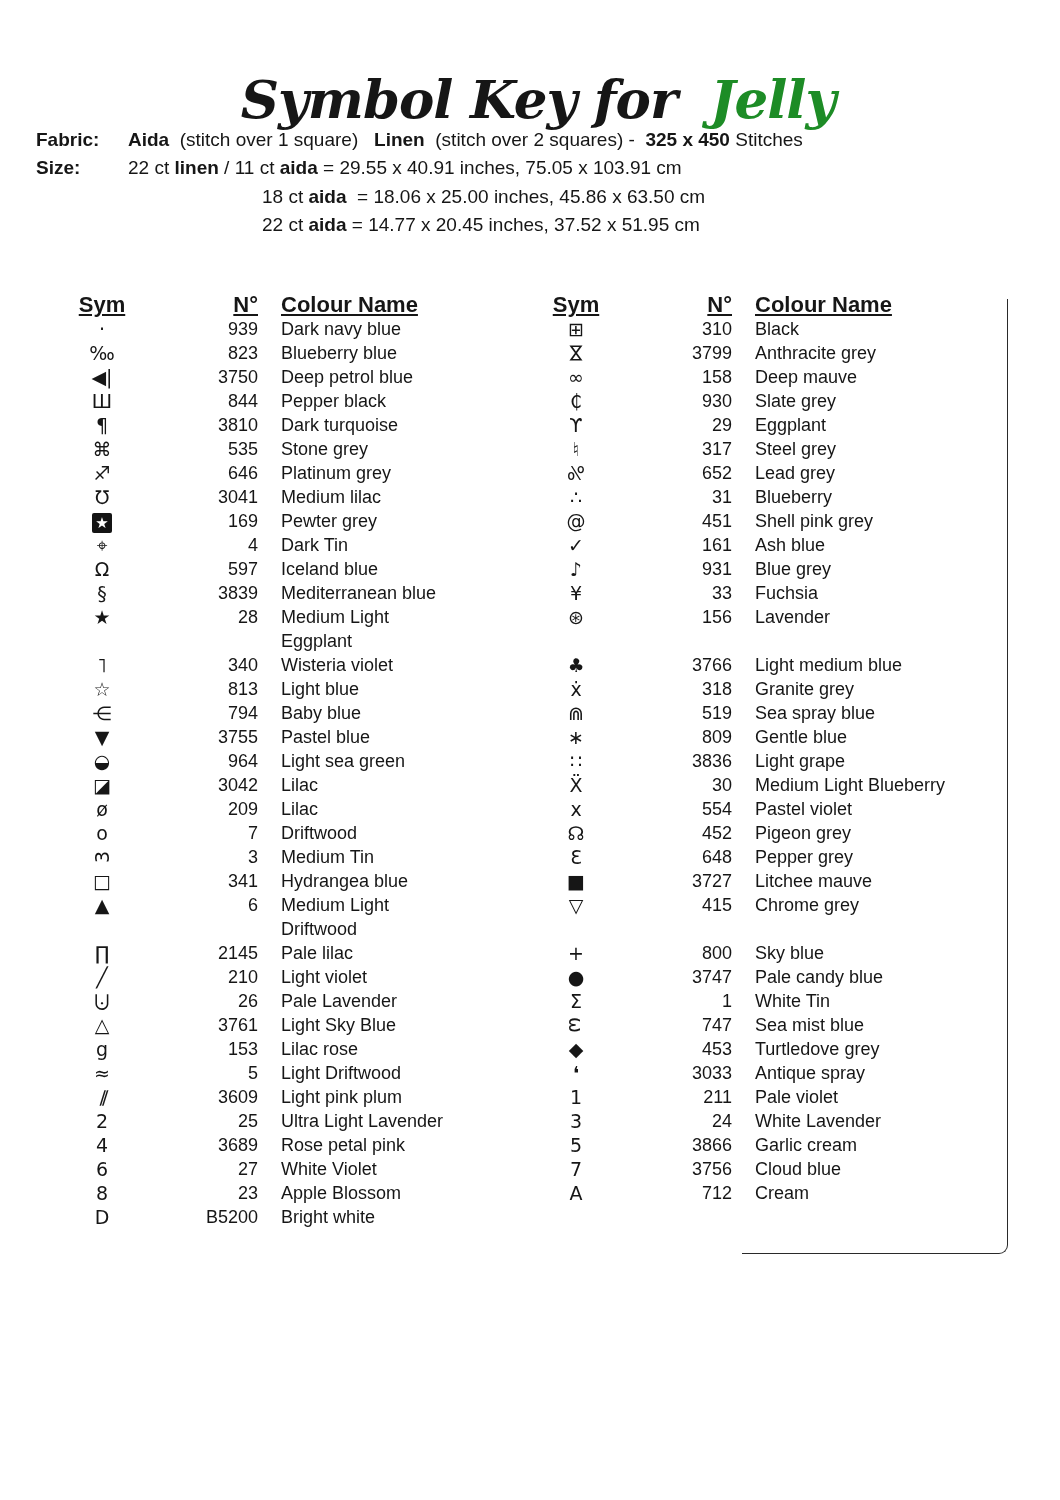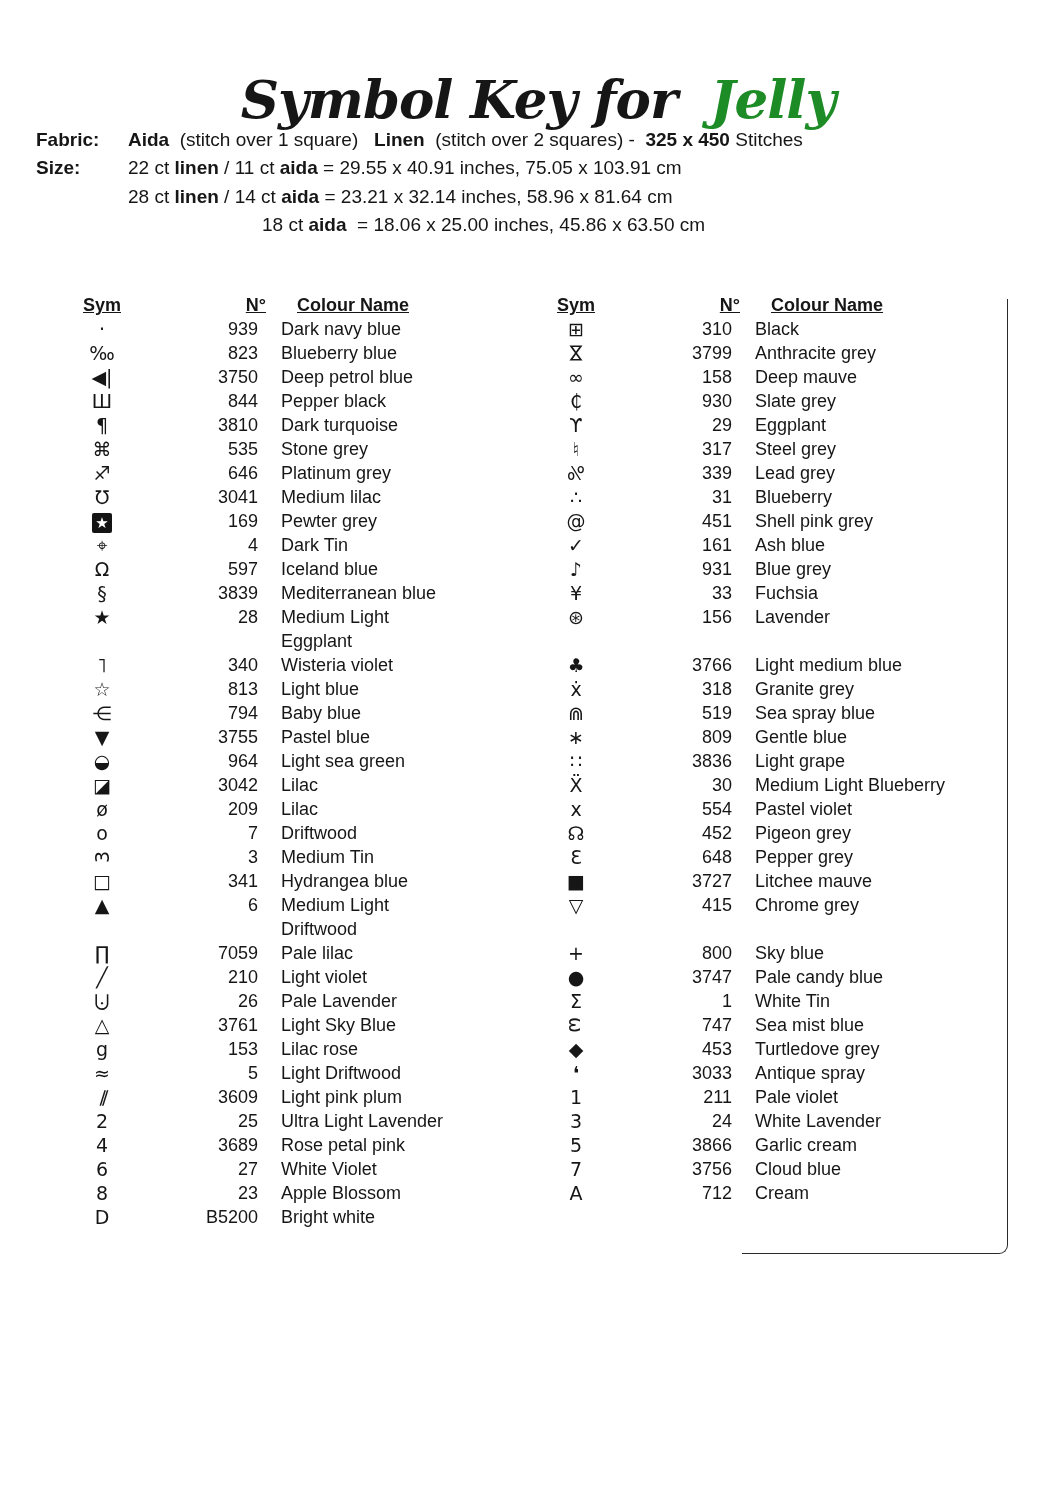--- a/index.html
+++ b/index.html
@@ -31,21 +31,21 @@
   .info-label{flex:0 0 92px;font-weight:bold;}
   .info-content span.b{font-weight:bold;text-align:right;}
   .info-line.ind .info-content{padding-left:134px;}
   
   .tables{
     position:absolute;top:293px;left:66px;
     display:flex;
   }
   .keytable{width:474px;}
   .keytable.right{width:460px;}
-  .thead{display:flex;line-height:24px;font-weight:bold;font-size:18px;gap:8px;}
+  .thead{display:flex;line-height:24px;font-weight:bold;font-size:22px;}
   .h-sym{flex:0 0 72px;text-align:center;}
   .h-num{flex:0 0 120px;text-align:right;}
   .h-name{padding-left:23px;}
   .h-sym u,.h-num u,.h-name u{text-decoration:underline;}
   .trow{display:flex;line-height:24px;font-size:18px;align-items:flex-start;}
   .c-sym{
     flex:0 0 72px;text-align:center;
     font-family:"DejaVu Sans",sans-serif;
     font-size:19px;
   }
@@ -84,28 +84,28 @@
     <div class="info-line">
       <span class="info-label">Fabric:</span>
       <span class="info-content"><span class="b">Aida</span><span>&nbsp; (stitch over 1 square) &nbsp; </span><span class="b">Linen</span><span>&nbsp; (stitch over 2 squares) - &nbsp;</span><span class="b">325 x 450</span><span> Stitches</span></span>
     </div>
     <div class="info-line">
       <span class="info-label">Size:</span>
       <span class="info-content"><span>22 ct </span><span class="b">linen</span><span> / 11 ct </span><span class="b">aida</span><span> = 29.55 x 40.91 inches, 75.05 x 103.91 cm</span></span>
     </div>
     <div class="info-line">
       <span class="info-label"></span>
-      <span class="info-content"><span>28 ct </span><span class="b">linen</span><span> / 14 ct </span><span class="b">aida</span><span> = 23.21 x 32.14 inches, 58.96 x 81.64 cm</span></span>
     </div>
     <div class="info-line ind">
       <span class="info-label"></span>
       <span class="info-content"><span>18 ct </span><span class="b">aida</span><span> &nbsp;= 18.06 x 25.00 inches, 45.86 x 63.50 cm</span></span>
     </div>
     <div class="info-line ind">
       <span class="info-label"></span>
+      <span class="info-content"><span>22 ct </span><span class="b">aida</span><span> = 14.77 x 20.45 inches, 37.52 x 51.95 cm</span></span>
     </div>
   </div>
 
   <div class="tables">
     <div class="keytable left">
       <div class="thead">
         <span class="h-sym"><u>Sym</u></span>
         <span class="h-num"><u>N°</u></span>
         <span class="h-name"><u>Colour Name</u></span>
       </div>
@@ -227,21 +227,21 @@
             <span class="c-name">Hydrangea blue</span>
           </div>
           <div class="trow">
             <span class="c-sym"><span class="glyph">▲</span></span>
             <span class="c-num">6</span>
             <span class="c-name">Medium Light
 Driftwood</span>
           </div>
           <div class="trow">
             <span class="c-sym"><span class="glyph">∏</span></span>
-            <span class="c-num">7059</span>
+            <span class="c-num">2145</span>
             <span class="c-name">Pale lilac</span>
           </div>
           <div class="trow">
             <span class="c-sym"><span class="glyph">╱</span></span>
             <span class="c-num">210</span>
             <span class="c-name">Light violet</span>
           </div>
           <div class="trow">
             <span class="c-sym"><span class="glyph">⨃</span></span>
             <span class="c-num">26</span>
@@ -326,21 +326,21 @@
             <span class="c-num">29</span>
             <span class="c-name">Eggplant</span>
           </div>
           <div class="trow">
             <span class="c-sym"><span class="glyph">♮</span></span>
             <span class="c-num">317</span>
             <span class="c-name">Steel grey</span>
           </div>
           <div class="trow">
             <span class="c-sym"><span class="glyph flip">%</span></span>
-            <span class="c-num">339</span>
+            <span class="c-num">652</span>
             <span class="c-name">Lead grey</span>
           </div>
           <div class="trow">
             <span class="c-sym"><span class="glyph">∴</span></span>
             <span class="c-num">31</span>
             <span class="c-name">Blueberry</span>
           </div>
           <div class="trow">
             <span class="c-sym"><span class="glyph">@</span></span>
             <span class="c-num">451</span>

